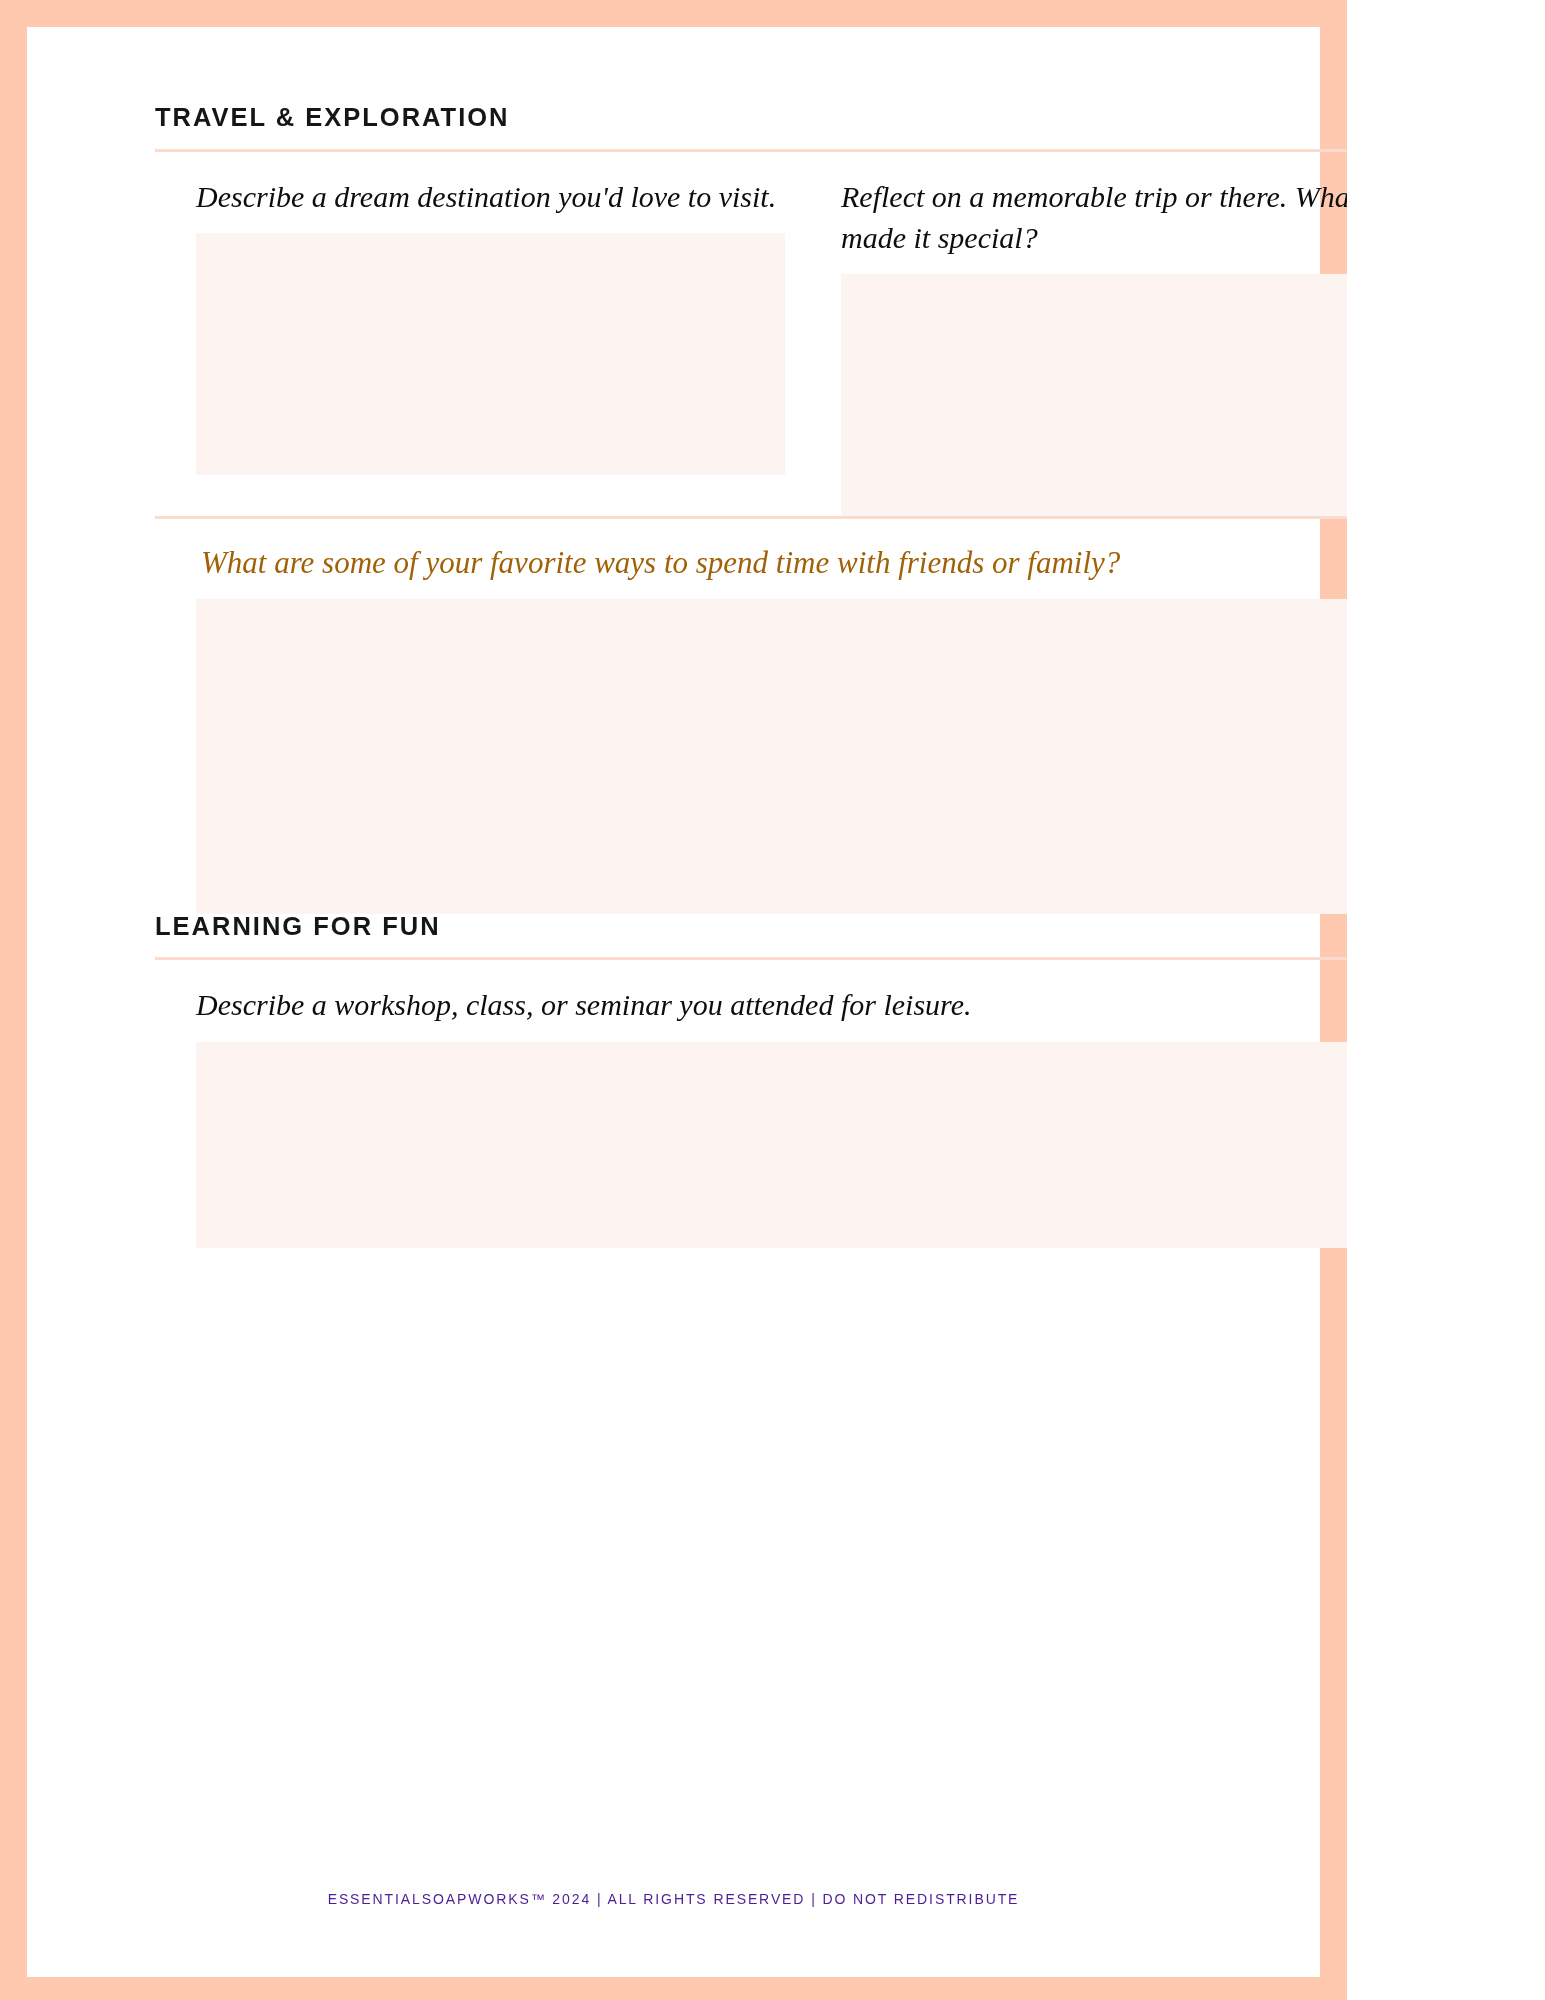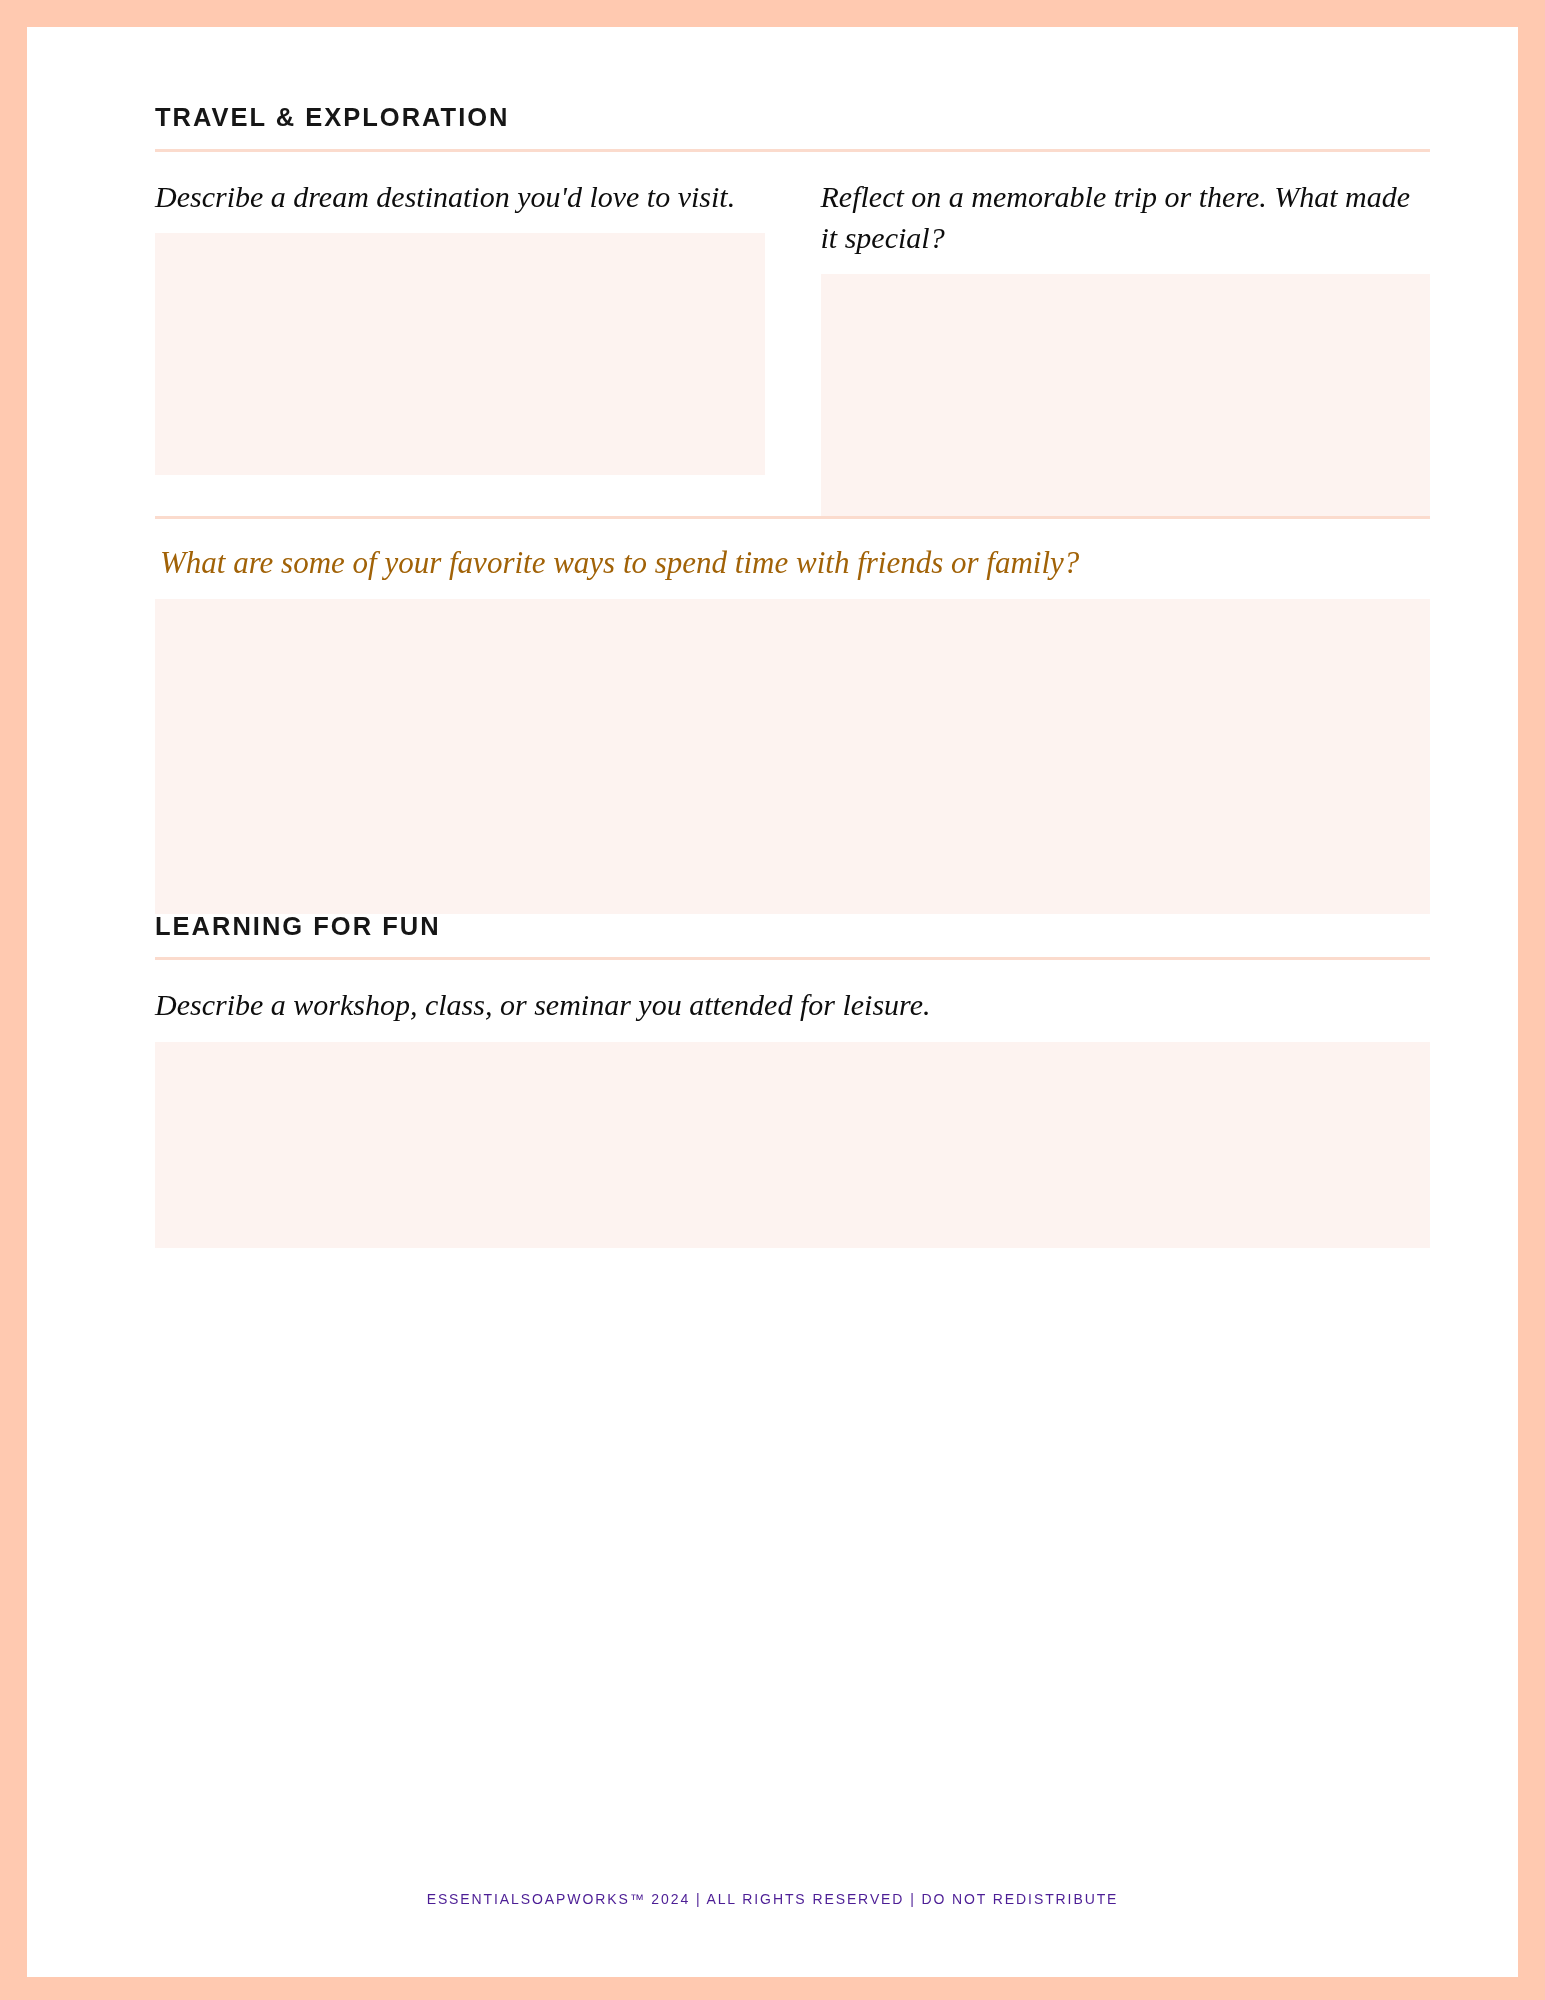--- a/index.html
+++ b/index.html
@@ -2,21 +2,21 @@
 <html><head>
 <meta charset="utf-8">
 <style>
   html, body {
     margin: 0;
     padding: 0;
     background: #ffffff;
   }
   .page {
     position: relative;
-    width: 1545px;
+    width: 1347px;
     height: 2000px;
     box-sizing: border-box;
     background: #ffc9b0;
     padding: 27px 27px 23px 27px;
     overflow: hidden;
     font-family: "Liberation Sans", sans-serif;
   }
   .sheet {
     position: relative;
     width: 100%;
@@ -51,20 +51,21 @@
     background: #fbdbcd;
     width: 100%;
     margin: 0 0 0 0;
   }
 
   
   .qrow {
     display: flex;
     gap: 56px;
     margin-top: 24px;
+    margin-left: 41px;
   }
   .qcol {
     flex: 1 1 0;
     min-width: 0;
   }
   .qtext {
     font-family: "Liberation Serif", serif;
     font-style: italic;
     font-size: 30px;
     line-height: 1.37;

